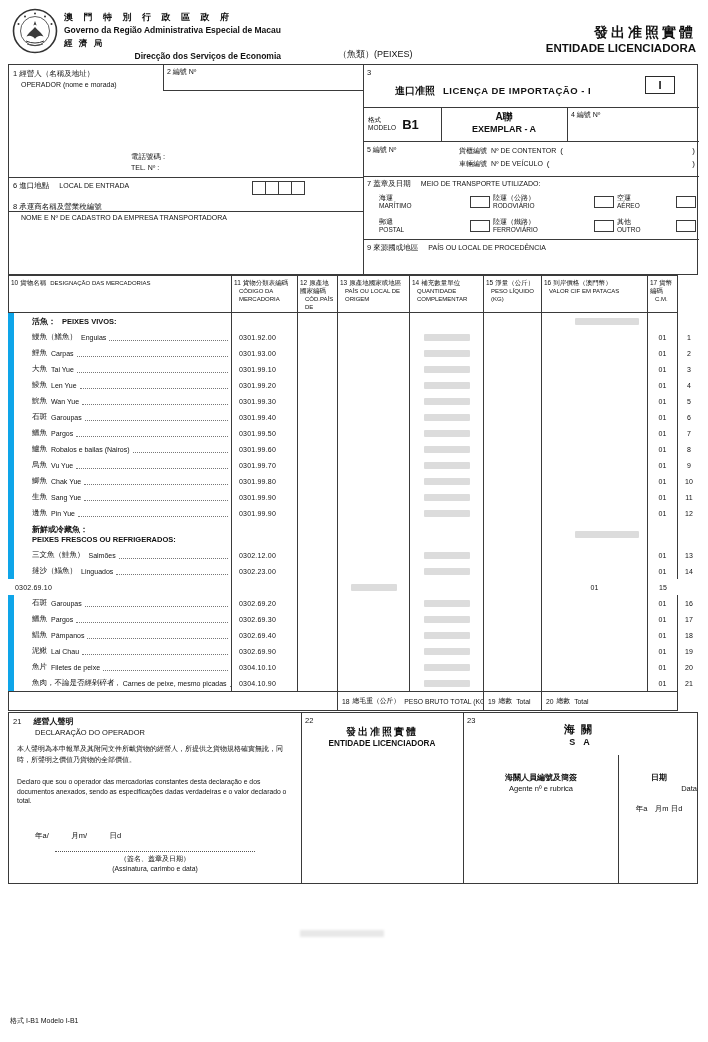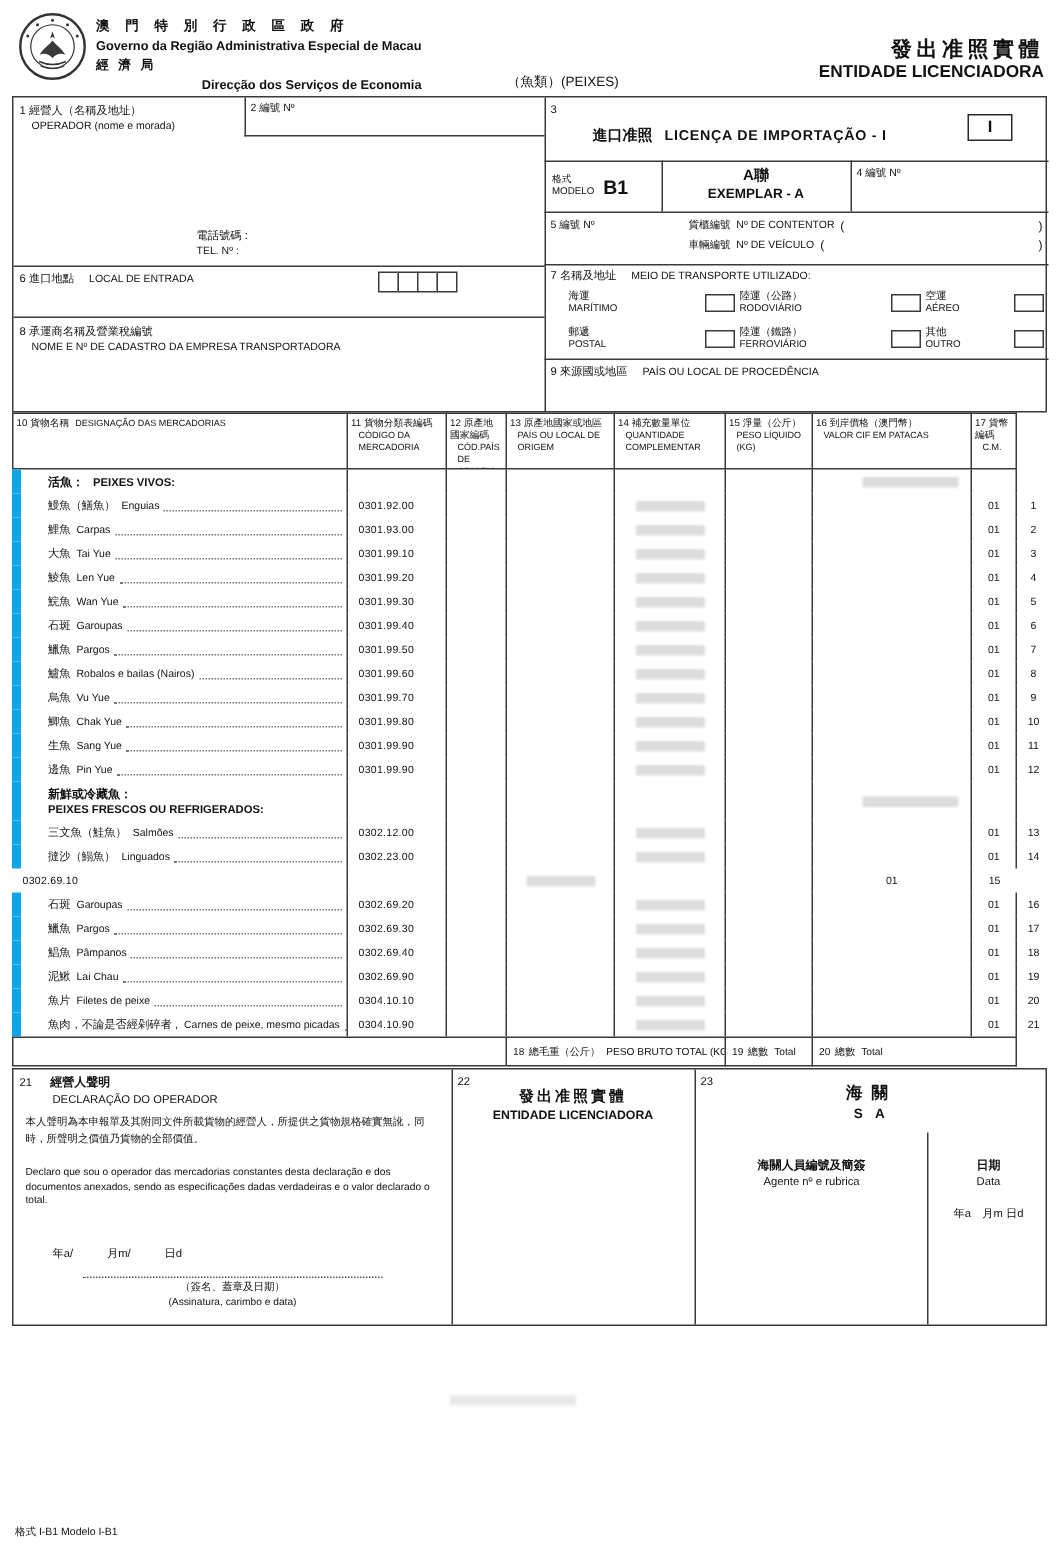--- a/index.html
+++ b/index.html
@@ -27,21 +27,21 @@
   #box1-label { left:4px; top:3px; font-size:7.5px; line-height:11px; }
   #box1-label .pt { font-size:7px; padding-left:8px; display:block; }
   #tel { left:122px; top:86px; font-size:7.5px; line-height:11px; }
   #tel .pt { font-size:7px; }
   .hdivL1 { left:0; top:112px; width:354px; border-top:1px solid #3a3a3a; }
   #box6-label { left:4px; top:116px; font-size:7.5px; }
   #box6-label .pt { font-size:7px; margin-left:8px; }
   #entry-boxes { left:244px; top:116px; display:flex; }
   .ebox { width:14px; height:14px; border:1px solid #3a3a3a; margin-left:-1px; background:#fff; }
   .hdivL2 { left:0; top:146px; width:354px; border-top:1px solid #3a3a3a; }
-  #box8-label { left:4px; top:150px; font-size:7.5px; line-height:11px; }
+  #box8-label { left:4px; top:136px; font-size:7.5px; line-height:11px; }
   #box8-label .pt { font-size:7px; display:block; padding-left:8px; }
 
   #box3-no { left:358px; top:3px; font-size:7.5px; }
   #box3-title { left:386px; top:15px; }
   #box3-title .cn { font-size:10px; font-weight:bold; margin-right:8px; }
   #box3-title .pt { font-size:9.5px; font-weight:bold; letter-spacing:.5px; }
   #copy-box { left:636px; top:11px; width:30px; height:18px; border:1.4px solid #2a2a2a; text-align:center; font-size:11px; font-weight:bold; line-height:16px; }
   .hdivR1 { left:354px; top:42px; width:336px; border-top:1px solid #3a3a3a; }
   #modelo { left:354px; top:42px; width:78px; height:34px; display:flex; align-items:center; padding-left:5px; }
   #modelo .lbl { font-size:6.5px; line-height:8px; margin-right:6px; }
@@ -127,21 +127,21 @@
   #box23-no { left:458px; top:3px; font-size:7.5px; }
   #box23-title { left:454px; top:6px; width:236px; text-align:center; }
   #box23-title .cn { font-size:11px; font-weight:bold; letter-spacing:6px; }
   #box23-title .pt { display:block; font-size:9px; font-weight:bold; letter-spacing:3px; }
   .vb3 { left:609px; top:42px; height:128px; border-left:1px solid #3a3a3a; }
   #agent-lbl { left:458px; top:56px; width:148px; text-align:center; line-height:11px; }
   #agent-lbl .cn { font-size:8px; font-weight:bold; }
   #agent-lbl .pt { display:block; font-size:7.5px; }
   #date-lbl { left:612px; top:56px; width:76px; text-align:center; line-height:11px; }
   #date-lbl .cn { font-size:8px; font-weight:bold; }
-  #date-lbl .pt { display:block; font-size:7.5px; }
+  #date-lbl .pt { display:block; font-size:7.5px;text-align:right; }
   #date-fmt { left:612px; top:91px; width:76px; text-align:center; font-size:7.5px; }
 
   #smudge-bottom { left:300px; top:930px; width:84px; height:7px; background:#9a9a9a; opacity:.22; filter:blur(1px); }
   #footer { left:10px; top:1016px; font-size:7px; }
 </style>
 </head>
 <body>
 
 <div class="page">
 
@@ -233,21 +233,21 @@
           <span>貨櫃編號</span>&nbsp;&nbsp;<span>Nº DE CONTENTOR</span>&nbsp;&nbsp;<span class="par">(</span><span class="fill"></span><span class="par">)</span>
         </span>
         <span class="ln">
           <span>車輛編號</span>&nbsp;&nbsp;<span>Nº DE VEÍCULO</span>&nbsp;&nbsp;<span class="par">(</span><span class="fill"></span><span class="par">)</span>
         </span>
       </span>
     </div>
     <div class="abs hdivR3"></div>
     <div id="box7-label" class="abs">
       <span>7</span>
-      <span>名稱及地址</span>
+      <span>蓋章及日期</span>
       <span class="pt">MEIO DE TRANSPORTE UTILIZADO:</span>
     </div>
     <div id="transport-options" class="abs">
         <div class="opt">
           <span class="opt-txt">
             <span class="opt-cn">海運</span>
             <span class="opt-pt">MARÍTIMO</span>
           </span>
           <span class="chk"></span>
         </div>

